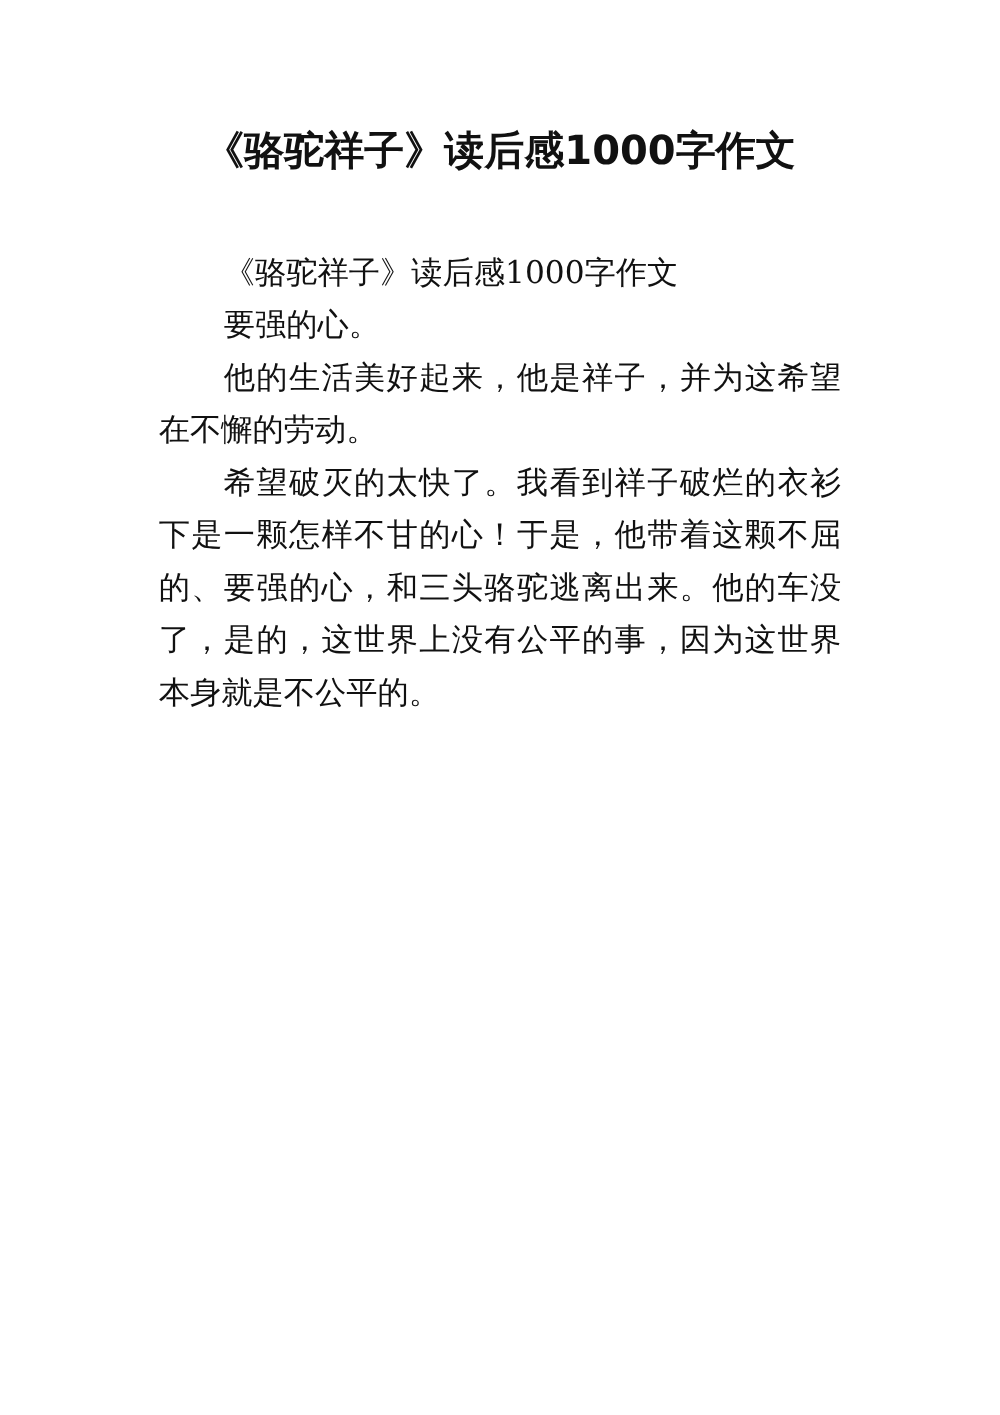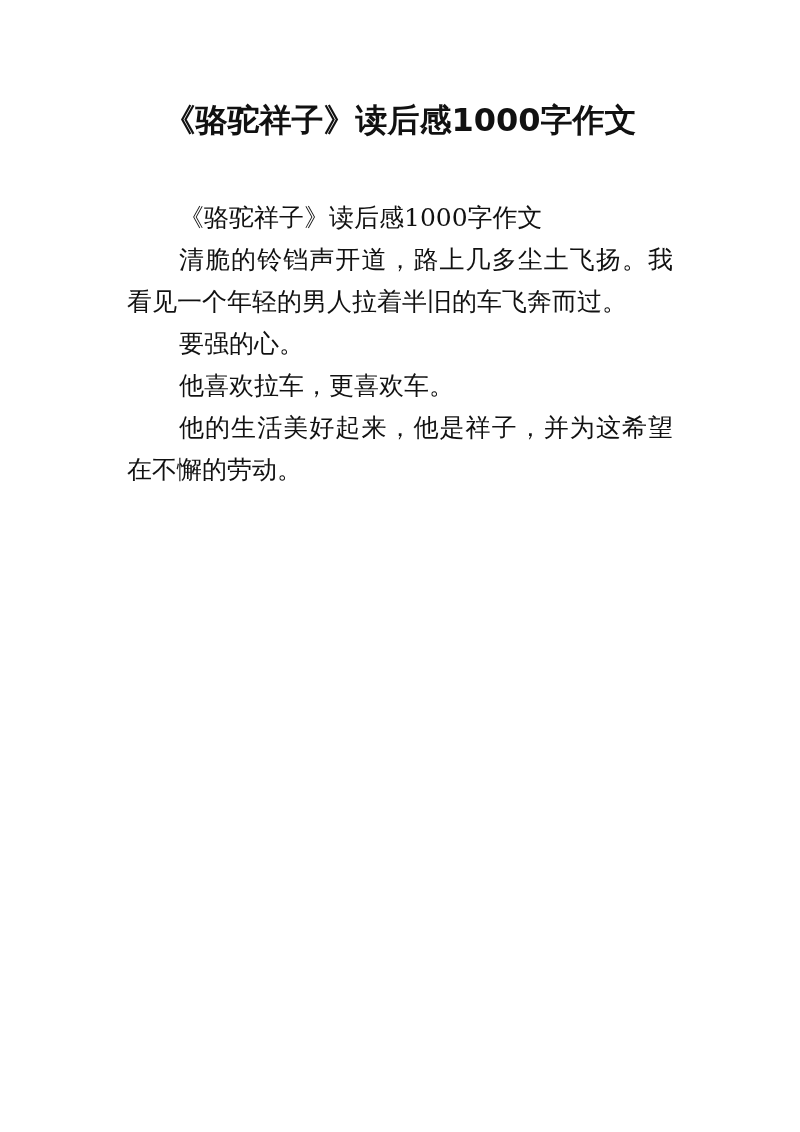--- a/index.html
+++ b/index.html
@@ -53,18 +53,17 @@
       word-break: break-all;
     }
   </style>
 </head>
 <body>
 
 <div class="page">
   <h1 class="doc-title">《骆驼祥子》读后感1000字作文</h1>
   <div class="doc-body">
     <p>《骆驼祥子》读后感1000字作文</p>
-    <p>清脆的铃铛声开道，路上几多尘土飞扬。我看见一个年轻的男人拉着半旧的车飞奔而过。</p>
     <p>要强的心。</p>
-    <p>他喜欢拉车，更喜欢车。</p>
     <p>他的生活美好起来，他是祥子，并为这希望在不懈的劳动。</p>
+    <p>希望破灭的太快了。我看到祥子破烂的衣衫下是一颗怎样不甘的心！于是，他带着这颗不屈的、要强的心，和三头骆驼逃离出来。他的车没了，是的，这世界上没有公平的事，因为这世界本身就是不公平的。</p>
   </div>
 </div>
 
 </body></html>

